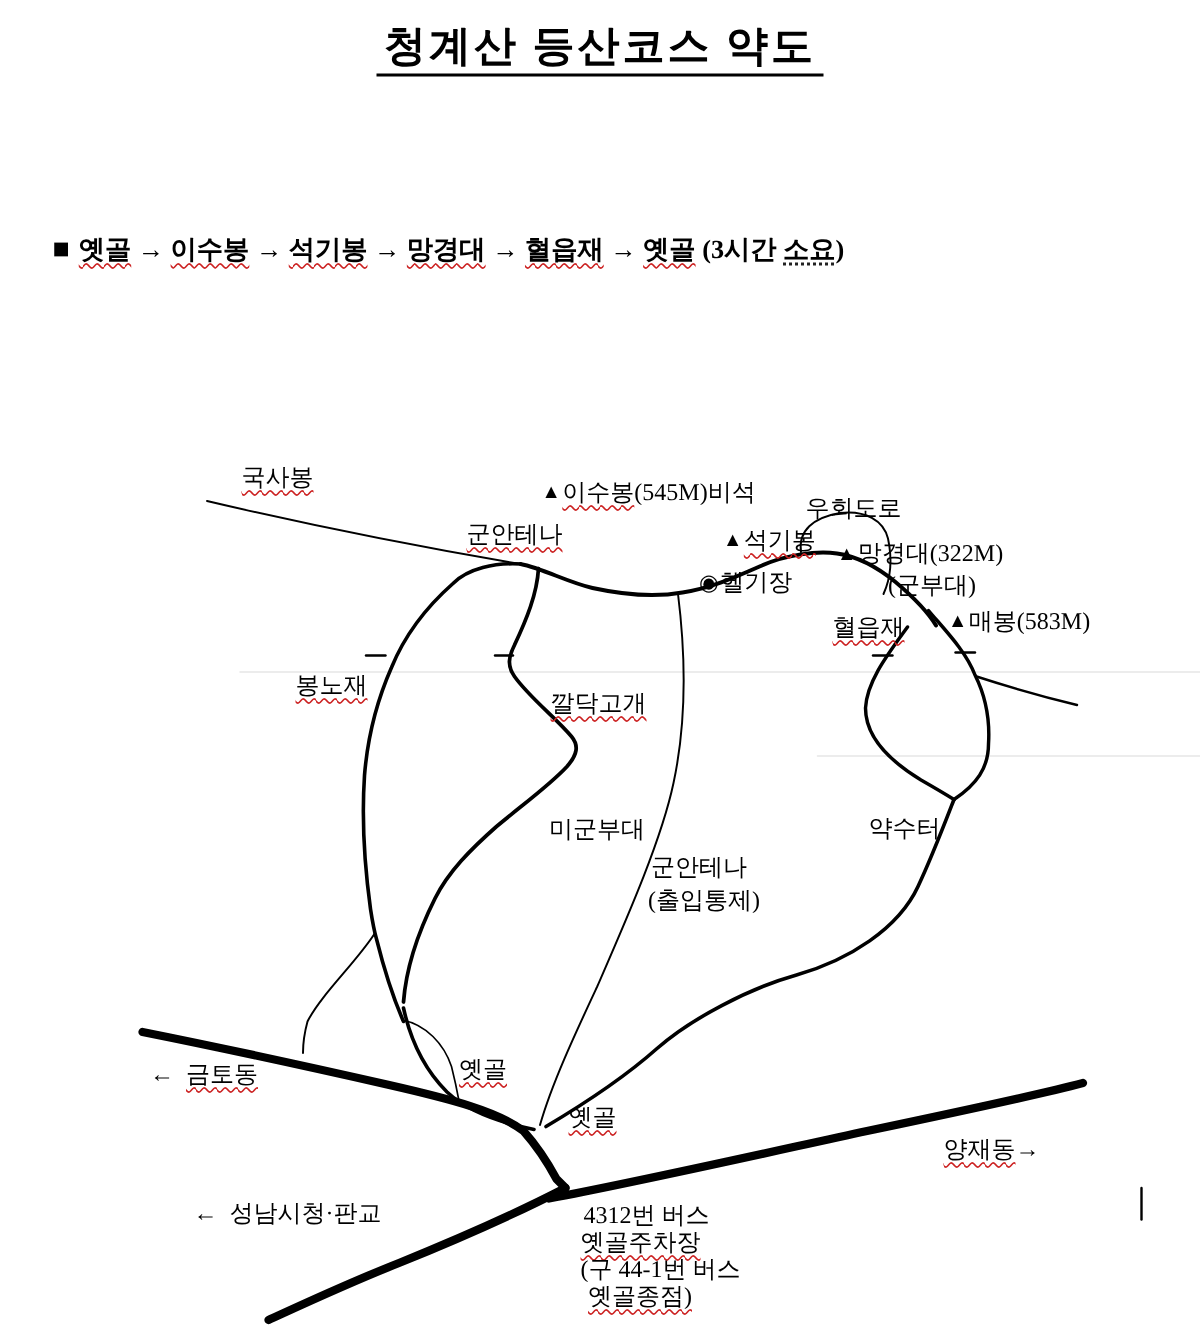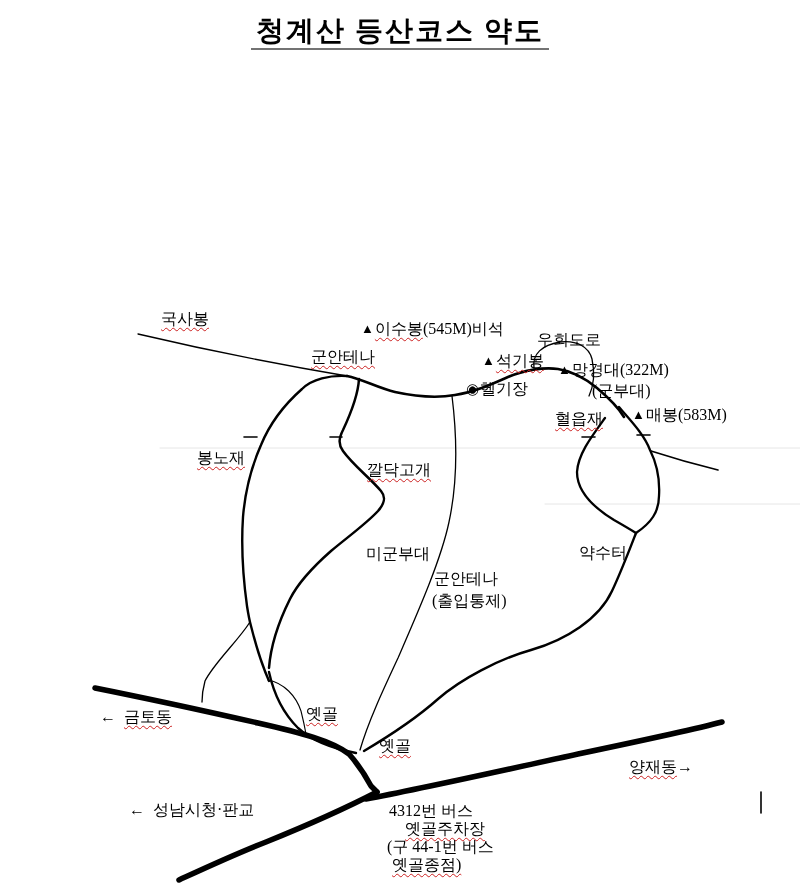--- a/index.html
+++ b/index.html
@@ -1,21 +1,21 @@
 <!DOCTYPE html>
 <html><head>
 <meta charset="utf-8">
 <style>
   html,body{margin:0;padding:0;background:#ffffff;}
   #canvas{position:relative;width:800px;height:890px;background:#fff;overflow:hidden;
           font-family:"Liberation Serif","DejaVu Serif",serif;color:#000;}
   #map-svg{position:absolute;left:0;top:0;}
   .title{position:absolute;left:0;right:0;top:12px;text-align:center;
          font-size:28px;font-weight:bold;letter-spacing:2px;}
-  .title .u{border-bottom:2px solid #737373;padding:0 5px 2px 5px;}
+  .title .u{border-bottom:2px solid #000000;padding:0 5px 2px 5px;}
   .route{position:absolute;left:35px;top:154px;font-size:17.5px;font-weight:bold;white-space:nowrap;}
   .route .bullet{font-size:19px;margin-right:6px;}
   .lbl{position:absolute;font-size:16px;line-height:1.12;white-space:nowrap;}
   .sq{text-decoration-line:underline;text-decoration-style:wavy;
       text-decoration-color:#cc2222;text-decoration-thickness:1px;
       text-underline-offset:3px;text-decoration-skip-ink:none;}
   .dot{text-decoration-line:underline;text-decoration-style:dotted;
        text-decoration-color:#222;text-decoration-thickness:2px;text-underline-offset:3px;}
   .tri{font-size:13px;vertical-align:1px;margin-right:1px;}
   .heli{font-size:15px;margin-right:1px;}
@@ -56,20 +56,23 @@
       <path d="M637,435 L650,435" stroke-width="1.6"></path>
 
       <path d="M761,792 L761,813" stroke-width="1.6"></path>
     </g>
   </svg>
 
   <div class="title">
     <span class="u">청계산 등산코스 약도</span>
   </div>
 
+  <div class="route">
+    <span class="bullet">■</span><span class="sq">옛골</span><span> → </span><span class="sq">이수봉</span><span> → </span><span class="sq">석기봉</span><span> → </span><span class="sq">망경대</span><span> → </span><span class="sq">혈읍재</span><span> → </span><span class="sq">옛골</span><span> (3시간 </span><span class="dot">소요</span><span>)</span>
+  </div>
 
   <div class="lbl sq" style="left:161px;top:310px">국사봉</div>
 
   <div class="lbl" style="left:361px;top:320px"><span class="tri">▲</span><span class="sq">이수봉</span><span>(545M)비석</span></div>
 
   <div class="lbl sq" style="left:311px;top:348px">군안테나</div>
 
   <div class="lbl" style="left:482px;top:352px"><span class="tri">▲</span><span class="sq">석기봉</span></div>
 
   <div class="lbl" style="left:537px;top:331px">우회도로</div>
@@ -100,17 +103,17 @@
 
   <div class="lbl sq" style="left:306px;top:705px">옛골</div>
 
   <div class="lbl sq" style="left:379px;top:737px">옛골</div>
 
   <div class="lbl" style="left:629px;top:758px"><span class="sq">양재동</span><span>→</span></div>
 
   <div class="lbl" style="left:129px;top:801px"><span>←</span>&nbsp;&nbsp;<span>성남시청·판교</span></div>
 
   <div class="lbl" style="left:389px;top:802px">4312번 버스</div>
-  <div class="lbl sq" style="left:405px;top:820px">옛골주차장</div>
+  <div class="lbl sq" style="left:387px;top:820px">옛골주차장</div>
   <div class="lbl" style="left:387px;top:838px">(구 44-1번 버스</div>
   <div class="lbl sq" style="left:392px;top:856px">옛골종점)</div>
 
 </div>
 
 </body></html>

